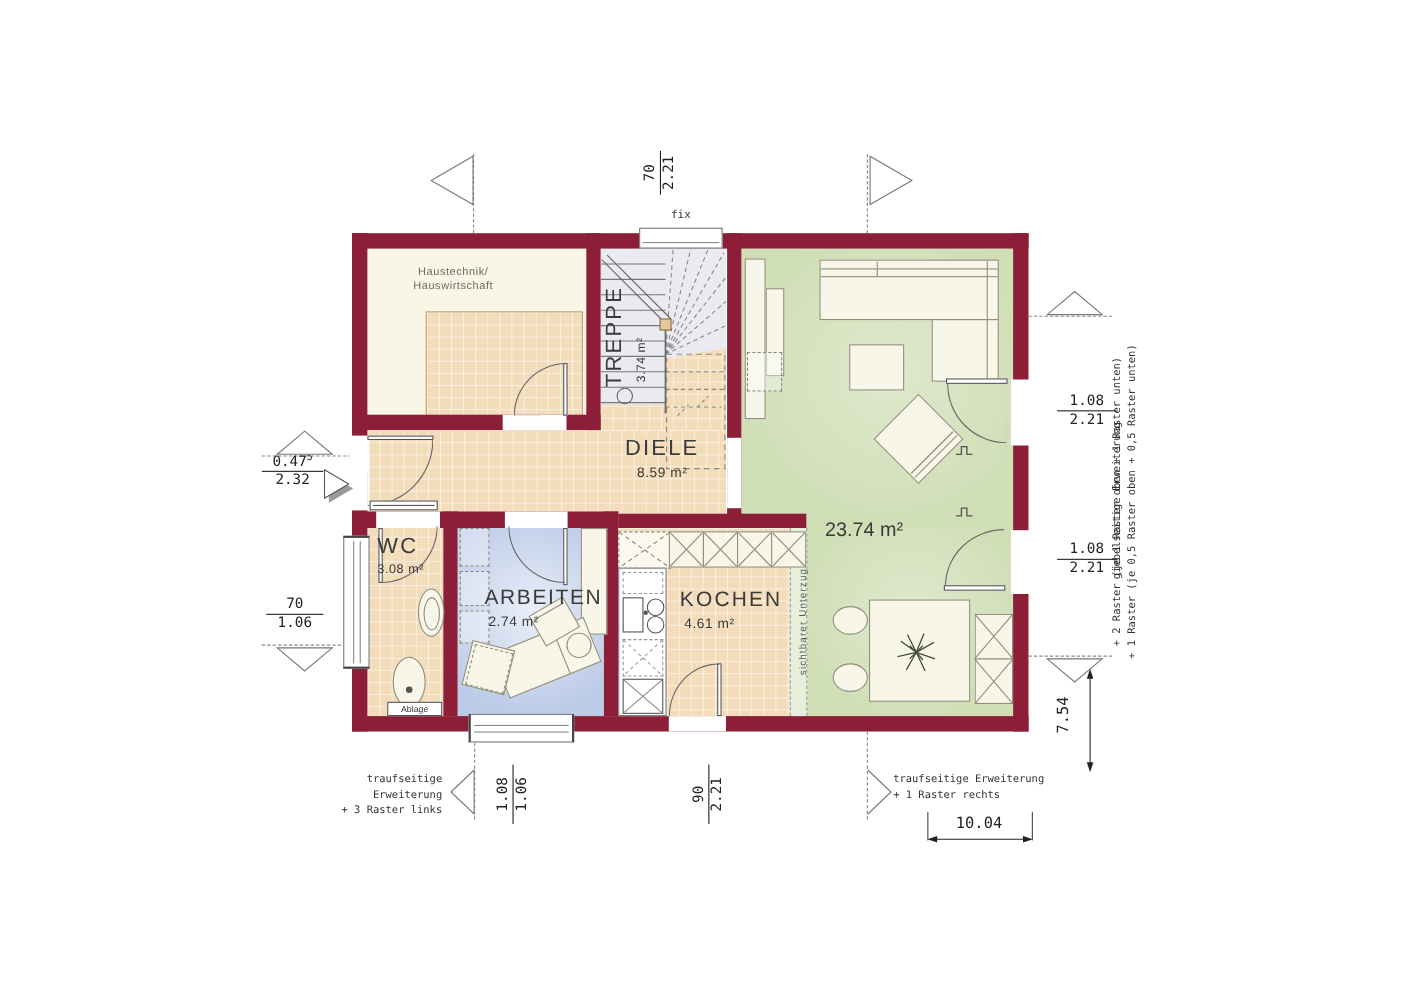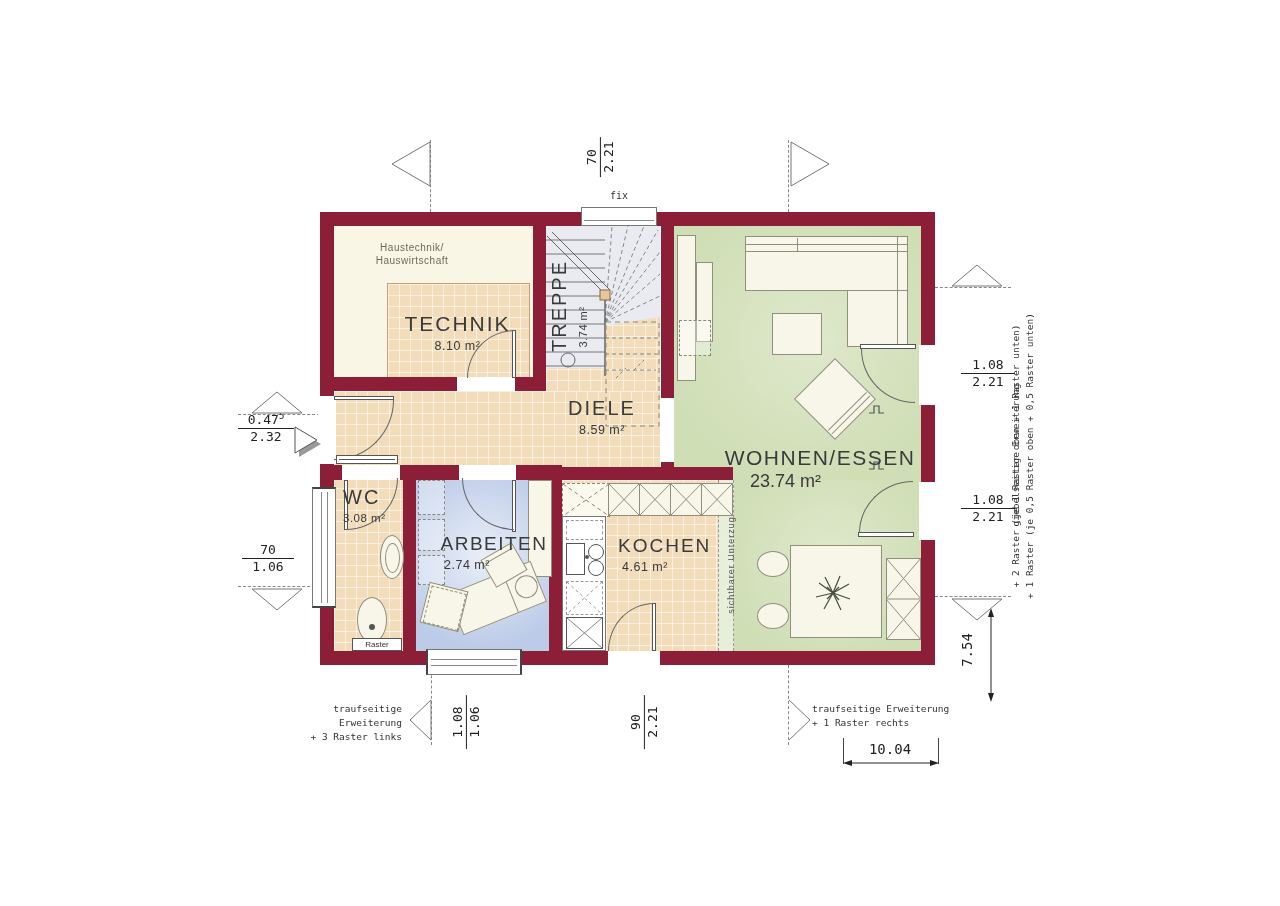--- a/index.html
+++ b/index.html
@@ -166,21 +166,21 @@
     <polyline points="1,11 6,11 6,4 11,4 11,11 16,11" fill="none" stroke="#555" stroke-width="1.2"></polyline>
   </svg>
 
   <div class="furn" style="left:380px;top:535px;width:24px;height:44px;border-radius:50%;z-index:7;">
     <div style="position:absolute;left:4px;top:7px;width:13px;height:28px;border:1px solid #8f8f7c;border-radius:50%;"></div>
   </div>
   <div class="furn" style="left:357px;top:597px;width:30px;height:46px;border-radius:50%;z-index:7;">
     <div style="position:absolute;left:11px;top:26px;width:6px;height:6px;background:#555;border-radius:50%;"></div>
   </div>
   <div class="abs" style="left:352px;top:638px;width:50px;height:13px;background:#fff;border:1px solid #555;box-sizing:border-box;z-index:13;text-align:center;font-size:8px;line-height:11px;color:#333;font-family:'Liberation Sans',sans-serif;">
-    <span>Raster</span>
+    <span>Ablage</span>
   </div>
 
   <div class="dashedbox" style="left:418px;top:480px;width:27px;height:35px;"></div>
   <div class="dashedbox" style="left:418px;top:519px;width:27px;height:32px;"></div>
   <div class="dashedbox" style="left:418px;top:555px;width:27px;height:30px;"></div>
   <div class="furn" style="left:528px;top:480px;width:24px;height:97px;"></div>
   <div class="furn" style="left:452px;top:576px;width:90px;height:44px;transform:rotate(-22deg);z-index:7;">
     <div style="position:absolute;left:58px;top:0;bottom:0;width:1px;background:#8f8f7c;"></div>
     <div style="position:absolute;left:64px;top:10px;width:21px;height:21px;border:1px solid #8f8f7c;border-radius:50%;"></div>
   </div>
@@ -240,36 +240,29 @@
           <line x1="0" y1="0" x2="100%" y2="100%" stroke="#888"></line>
           <line x1="100%" y1="0" x2="0" y2="100%" stroke="#888"></line>
         </svg>
     </div>
   </div>
 
   <div class="small-note" style="left:352px;top:241px;width:120px;">
     <span>Haustechnik/</span><br>
     <span>Hauswirtschaft</span>
   </div>
-  <div class="room-label" style="left:385px;top:312px;width:145px;">
-    <span class="rname" style="font-size:21px;">TECHNIK</span>
-    <span class="rarea">8.10 m²</span>
-  </div>
   <div class="room-label rot" style="left:500px;top:294px;width:120px;height:24px;">
     <span class="rname" style="font-size:20px;">TREPPE</span>
   </div>
   <div class="room-label rot" style="left:535px;top:320px;width:90px;height:14px;">
     <span style="font-size:11px;letter-spacing:.5px;">3.74 m²</span>
   </div>
   <div class="room-label" style="left:540px;top:397px;width:124px;">
     <span class="rname" style="font-size:20px;">DIELE</span>
     <span class="rarea">8.59 m²</span>
-  </div>
-  <div class="room-label" style="left:700px;top:446px;width:240px;">
-    <span class="rname" style="font-size:21px;letter-spacing:1.5px;">WOHNEN/ESSEN</span>
   </div>
   <div class="room-label" style="left:750px;top:471px;width:90px;text-align:left;">
     <span style="font-size:18px;">23.74 m²</span>
   </div>
   <div class="room-label" style="left:343px;top:486px;width:64px;text-align:left;">
     <span class="rname" style="font-size:20px;">WC</span>
     <span class="rarea" style="font-size:11.5px;">3.08 m²</span>
   </div>
   <div class="room-label" style="left:438px;top:533px;width:112px;">
     <span class="rname" style="font-size:19px;letter-spacing:1.5px;">ARBEITEN</span>

